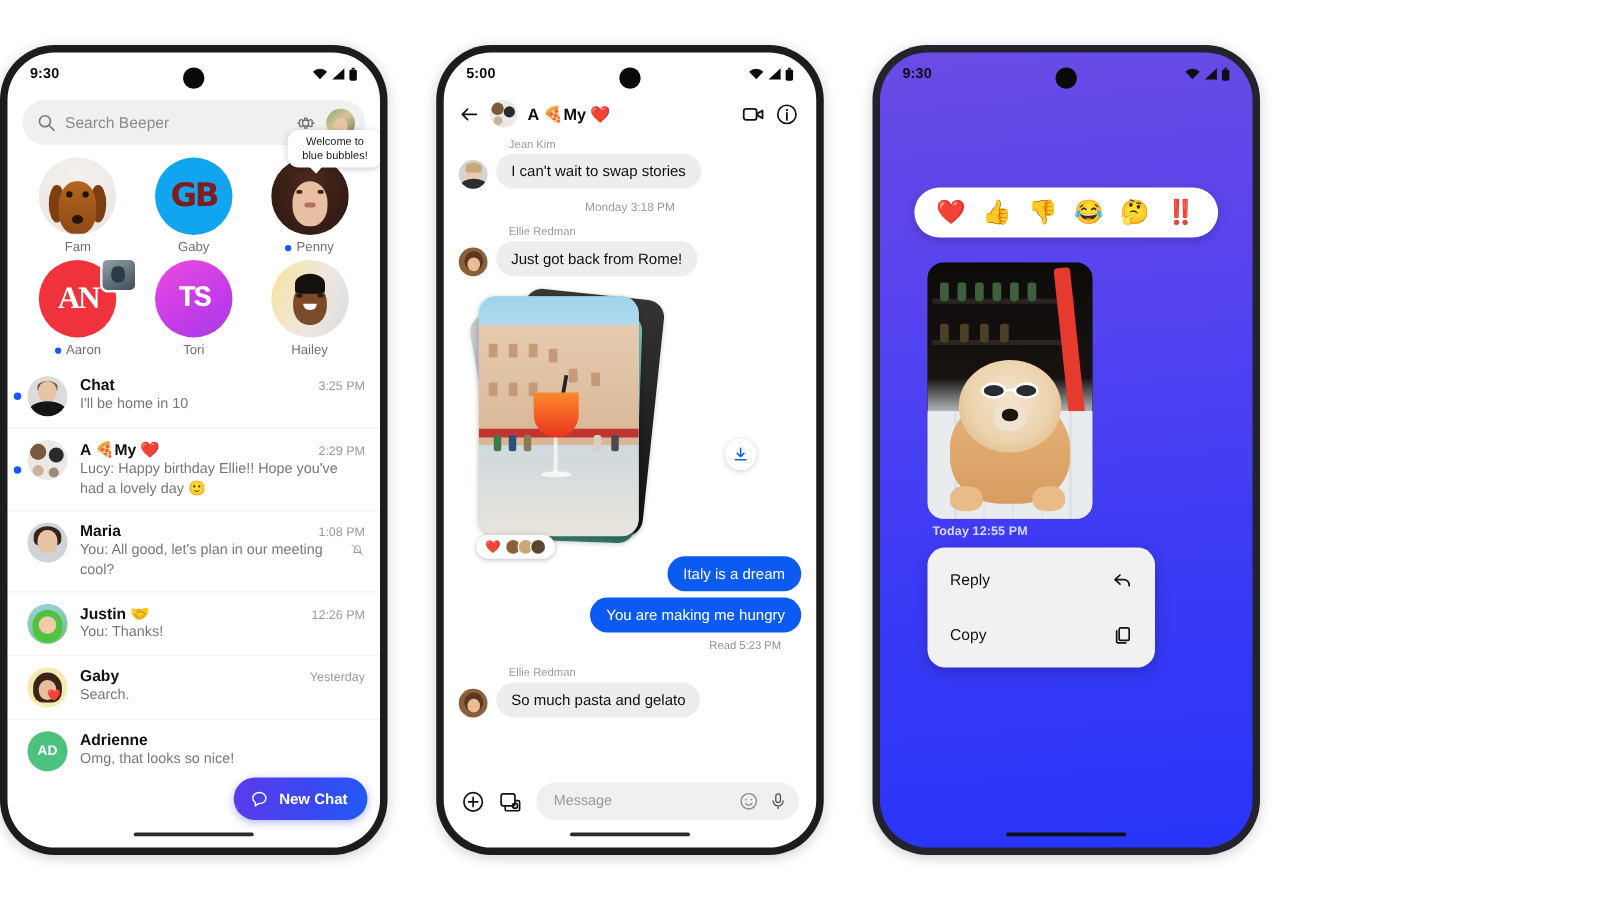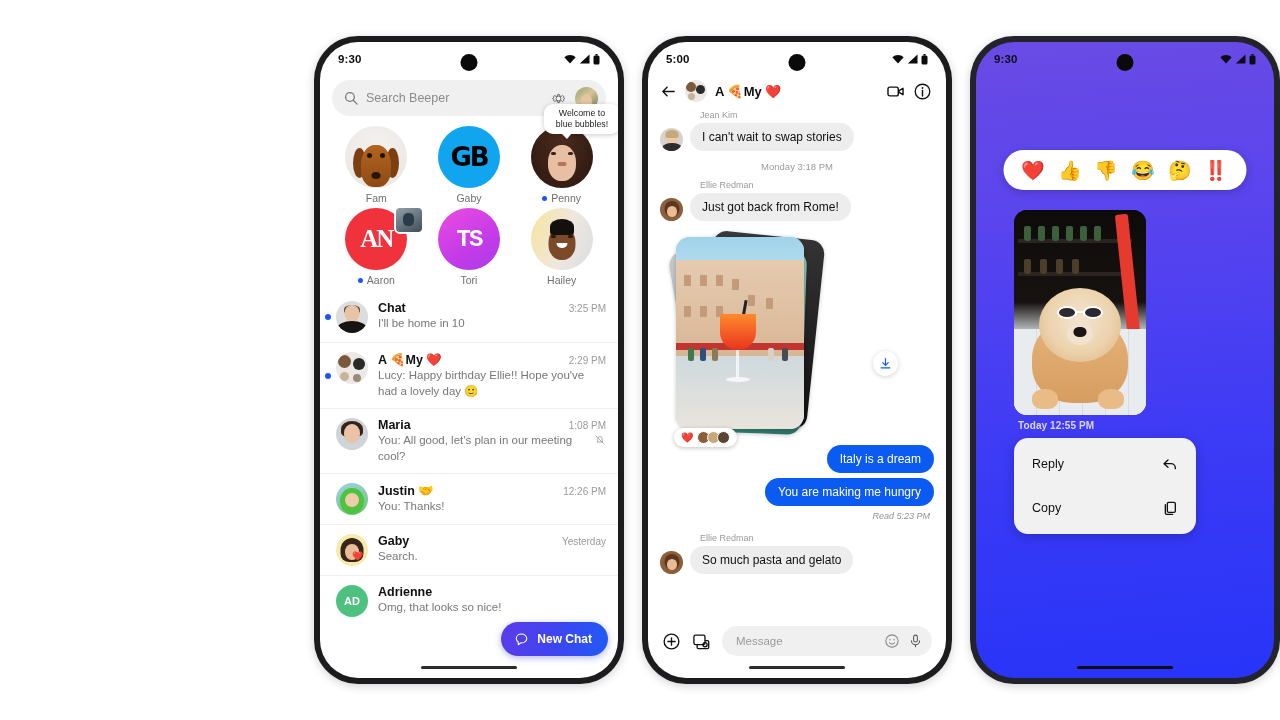--- a/index.html
+++ b/index.html
@@ -3,21 +3,21 @@
 <meta charset="utf-8">
 <style>
   html,body{margin:0;padding:0;}
   body{
     width:1280px;height:720px;
     background:#ffffff;
     font-family:"Liberation Sans", sans-serif;
     overflow:hidden;
     position:relative;
   }
-  .stage{position:absolute;inset:0;display:flex;align-items:center;justify-content:flex-end;gap:18px;}
+  .stage{position:absolute;inset:0;display:flex;align-items:center;justify-content:flex-start;gap:39px;}
 
   
   .phone{
     position:relative;
     width:310px;height:648px;
     border-radius:44px;
     background:#1c1c1e;
     padding:6px;
     box-sizing:border-box;
     box-shadow:0 2px 10px rgba(0,0,0,.18);
@@ -93,21 +93,21 @@
     background:linear-gradient(180deg,#b2651f,#8e4a15);
   }
   .av-fam .ear{position:absolute;top:36%;width:13px;height:30px;border-radius:50%;background:#7d3f12;}
   .av-fam .ear.l{left:8px;} .av-fam .ear.r{right:8px;}
   .av-fam .eye{position:absolute;top:44%;width:5px;height:5px;border-radius:50%;background:#221208;}
   .av-fam .eye.l{left:22px;} .av-fam .eye.r{right:22px;}
   .av-fam .nose{position:absolute;left:50%;bottom:9px;transform:translateX(-50%);width:9px;height:7px;border-radius:50%;background:#2a1508;}
 
   
   .av-gaby{background:#12A5EF;display:flex;align-items:center;justify-content:center;}
-  .av-gaby .gb{font-size:26px;font-weight:bold;color:#000000;letter-spacing:-2px;font-family:"DejaVu Sans",sans-serif;}
+  .av-gaby .gb{font-size:26px;font-weight:bold;color:#7f1d1d;letter-spacing:-2px;font-family:"DejaVu Sans",sans-serif;}
 
   
   .av-penny{background:#d8cfc8;}
   .av-penny .hair{position:absolute;inset:0;background:radial-gradient(ellipse at 50% 20%,#4b2a1d 0%,#3a2016 55%,#2a170f 100%);}
   .av-penny .face{position:absolute;left:50%;top:30%;transform:translateX(-50%);width:28px;height:36px;border-radius:48% 48% 45% 45%;background:#e9bfa4;}
   .av-penny .eye{position:absolute;top:42%;width:5px;height:3px;border-radius:2px;background:#3a2418;}
   .av-penny .eye.l{left:20px;} .av-penny .eye.r{right:20px;}
   .av-penny .lip{position:absolute;left:50%;top:58%;transform:translateX(-50%);width:9px;height:4px;border-radius:3px;background:#b8705f;}
 
   
@@ -201,21 +201,21 @@
   .head-ic{width:19px;height:19px;flex:0 0 auto;}
 
   .msgs{padding:0 12px;}
   .sender{font-size:9px;color:#9a9a9a;margin:0 0 3px 40px;}
   .row-in{display:flex;align-items:flex-end;gap:7px;margin-bottom:10px;}
   .rav{width:23px;height:23px;border-radius:50%;flex:0 0 auto;overflow:hidden;position:relative;}
   .bub-in{background:#EDEDED;color:#0f0f0f;border-radius:17px;padding:7px 12px;font-size:12px;max-width:200px;}
   .daystamp{text-align:center;font-size:9.5px;color:#9a9a9a;margin:10px 0 8px;}
   .row-out{display:flex;justify-content:flex-end;margin-bottom:5px;}
   .bub-out{background:#0B5BF2;color:#fff;border-radius:17px;padding:7px 13px;font-size:12px;max-width:210px;}
-  .readrec{text-align:right;font-size:9px;color:#8f8f8f;margin:3px 4px 12px 0;font-style:italic;}
+  .readrec{text-align:right;font-size:9px;color:#8f8f8f;margin:3px 16px 12px 0;}
 
   .photo-stack{position:relative;height:210px;margin:2px 0 4px 4px;}
   .pcard{position:absolute;border-radius:14px;overflow:hidden;box-shadow:0 1px 4px rgba(0,0,0,.2);}
   .pcard.c1{left:18px;top:12px;width:112px;height:182px;background:linear-gradient(160deg,#c7cbcd,#7d8689);transform:rotate(-10deg);}
   .pcard.c2{left:40px;top:4px;width:112px;height:190px;background:linear-gradient(160deg,#3a3a3a,#101010);transform:rotate(6deg);}
   .pcard.c3{left:28px;top:18px;width:112px;height:184px;background:linear-gradient(160deg,#9fd9cd,#2b6f63);transform:rotate(2deg);}
   .pcard.main{left:12px;top:6px;width:128px;height:192px;transform:rotate(0deg);background:#b9d8e8;}
   .ph-sky{position:absolute;left:0;right:0;top:0;height:36%;background:linear-gradient(180deg,#9fd3ea,#cfe8f3);}
   .ph-bldg{position:absolute;left:0;right:0;top:12%;height:50%;background:linear-gradient(180deg,#e6cbb0,#d8b695);}
   .ph-win{position:absolute;width:7px;height:11px;background:#c49b78;border-radius:1px;}

